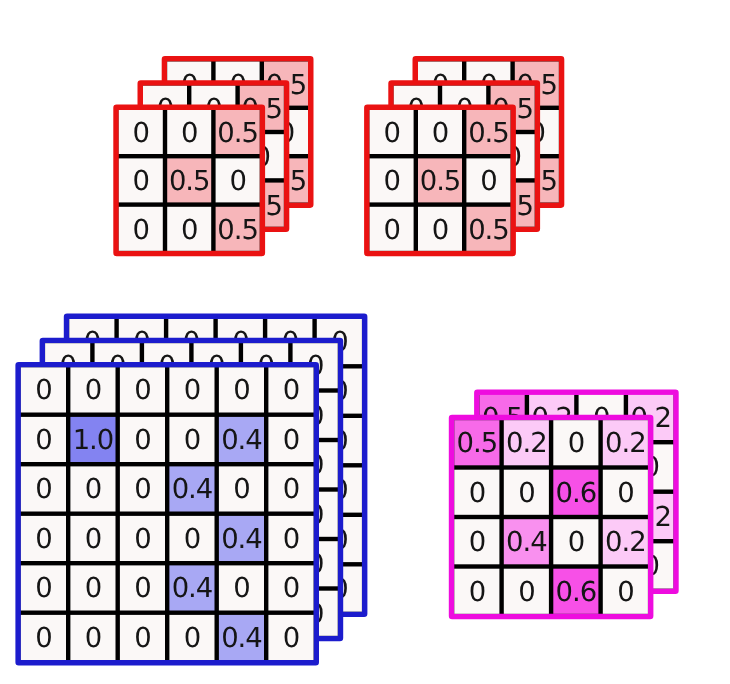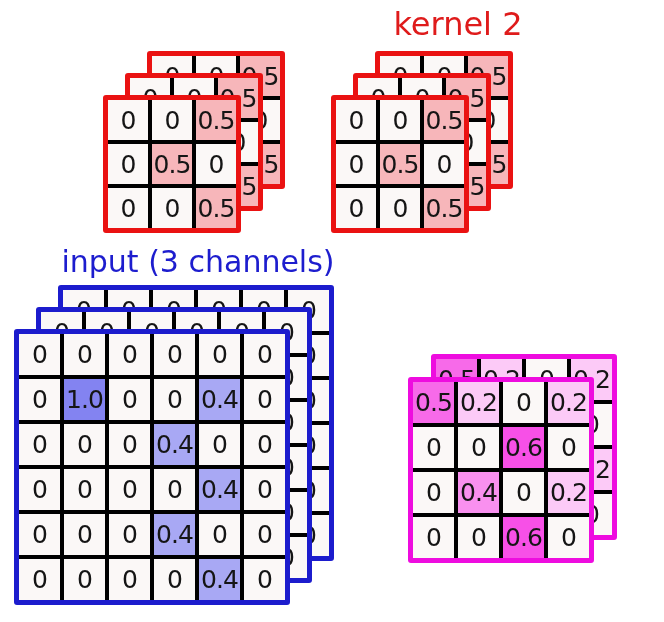--- a/index.html
+++ b/index.html
@@ -47,22 +47,20 @@
     line-height: 1;
     color: #151515;
     overflow: visible;
     white-space: nowrap;
   }
 </style>
 </head>
 <body>
 
 <div id="canvas">
-  <div class="title title-kernel" style="left:458px; top:8px;">kernel 2</div>
-  <div class="title title-input" style="left:198px; top:246px;">input (3 channels)</div>
 <div class="layer layer-red" style="left: 147px; top: 51px; border-width: 5px; gap: 4px; grid-template-columns: repeat(3, 40px);">
       <div class="cell" style="width: 40px; height: 40px; background: rgb(251, 248, 247);">0</div>
       <div class="cell" style="width: 40px; height: 40px; background: rgb(251, 248, 247);">0</div>
       <div class="cell" style="width: 40px; height: 40px; background: rgb(247, 182, 186);">0.5</div>
       <div class="cell" style="width: 40px; height: 40px; background: rgb(251, 248, 247);">0</div>
       <div class="cell" style="width: 40px; height: 40px; background: rgb(247, 182, 186);">0.5</div>
       <div class="cell" style="width: 40px; height: 40px; background: rgb(251, 248, 247);">0</div>
       <div class="cell" style="width: 40px; height: 40px; background: rgb(251, 248, 247);">0</div>
       <div class="cell" style="width: 40px; height: 40px; background: rgb(251, 248, 247);">0</div>
       <div class="cell" style="width: 40px; height: 40px; background: rgb(247, 182, 186);">0.5</div>

